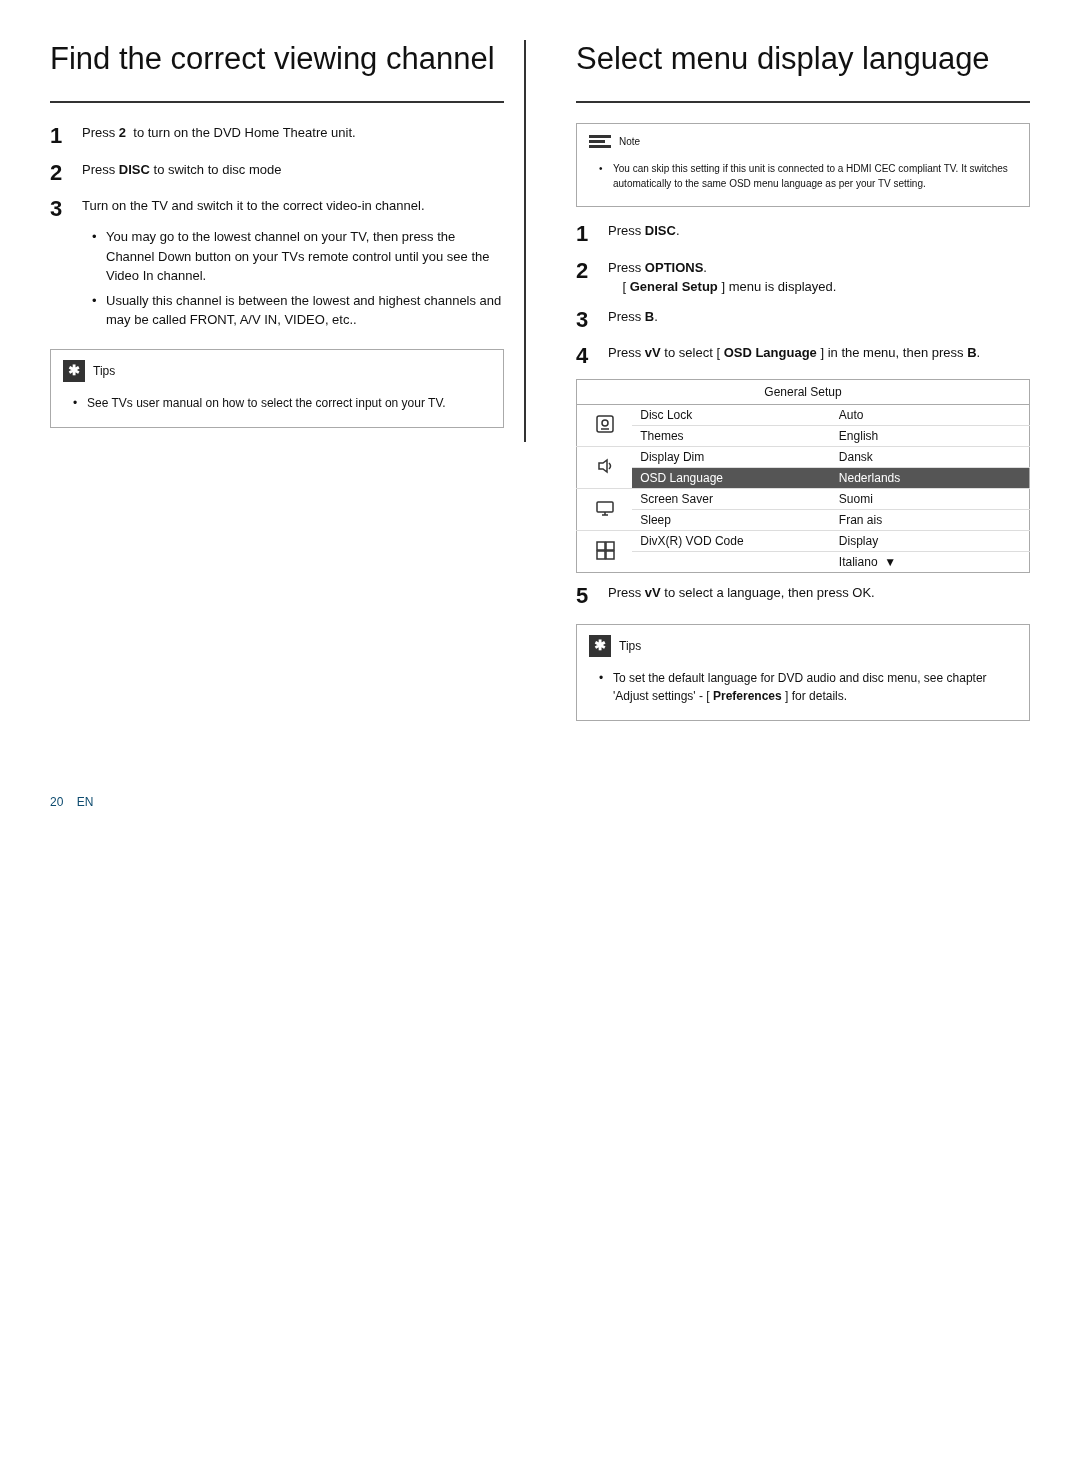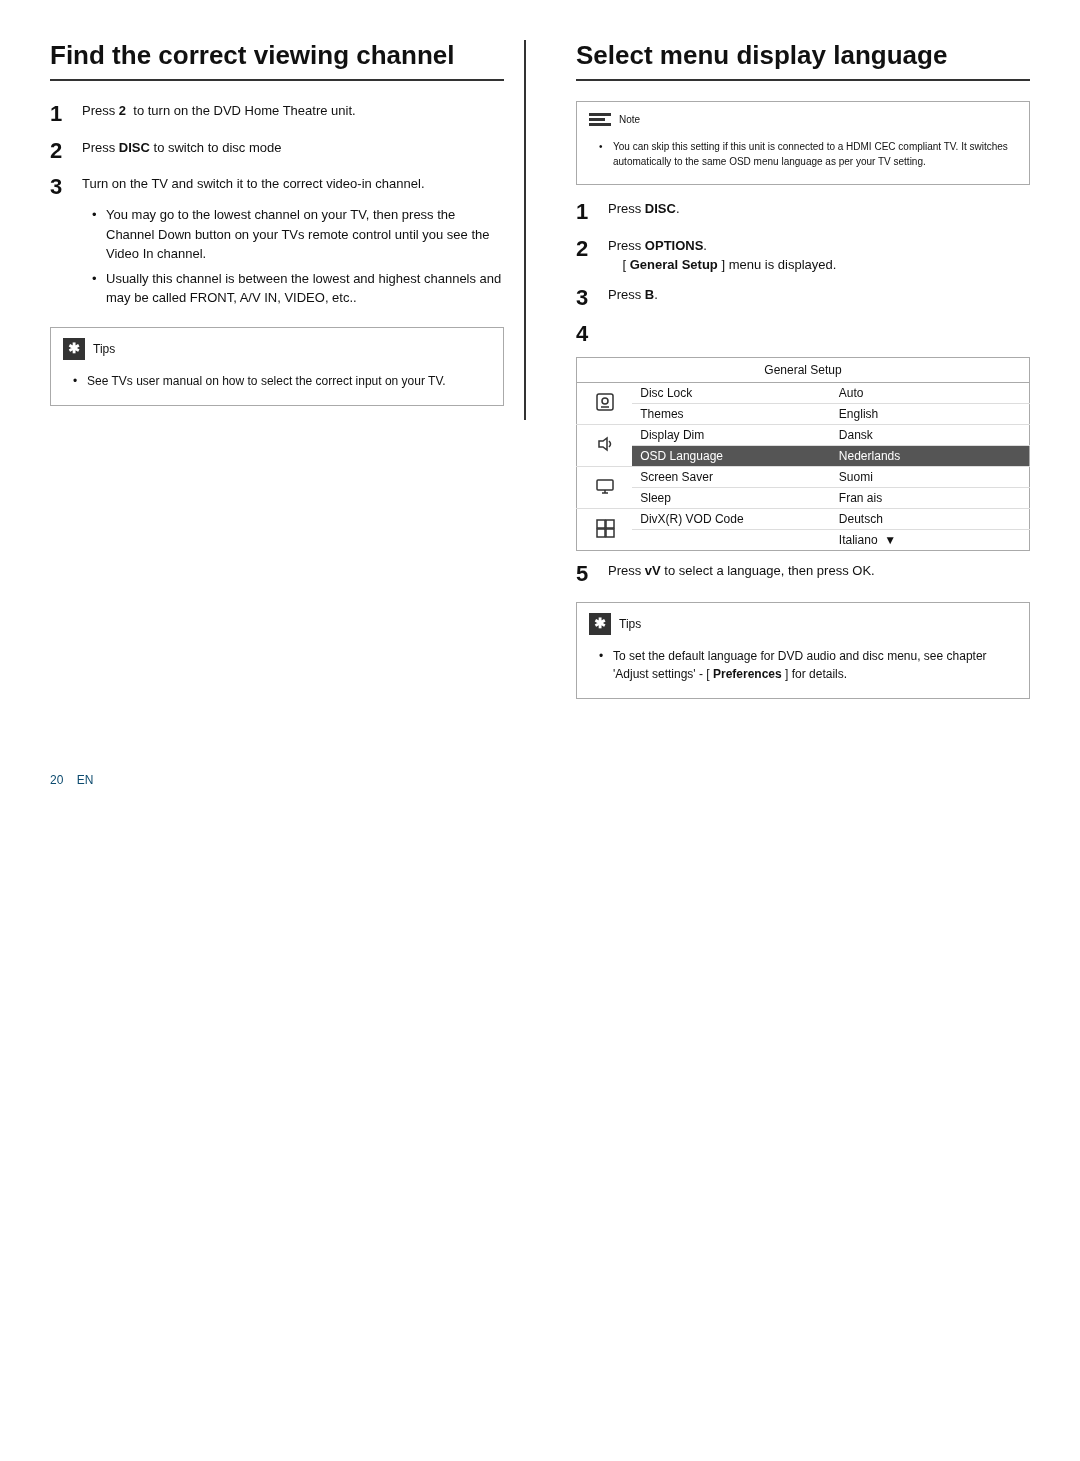--- a/index.html
+++ b/index.html
@@ -20,26 +20,26 @@
     .left-column {
       flex: 1;
       padding-right: 20px;
       border-right: 2px solid #333;
     }
     .right-column {
       flex: 1;
       padding-left: 10px;
     }
     h2 {
-      font-size: 26px;
-      font-weight: bold;
+      font-size: 31px;
+      font-weight: normal;
       margin-bottom: 20px;
       line-height: 1.2;
       border-bottom: 2px solid #333;
-      padding-bottom: 8px;
+      padding-bottom: 24px;
     }
     .step {
       display: flex;
       gap: 10px;
       margin-bottom: 10px;
       align-items: flex-start;
     }
     .step-num {
       font-size: 22px;
       font-weight: bold;
@@ -241,20 +241,23 @@
 
     <div class="step">
       <span class="step-num">3</span>
       <span class="step-text">
         Press <b>B</b>.
       </span>
     </div>
 
     <div class="step">
       <span class="step-num">4</span>
+      <span class="step-text">
+        Press <b>vV</b>  to select [ <b>OSD Language</b> ] in the menu, then press <b>B</b>.
+      </span>
     </div>
 
     <table class="general-setup-table">
       <tbody>
           <tr>
         <td colspan="3" class="table-title">General Setup</td>
       </tr>
 
       <tr class="table-row-border">
         <td class="icon-cell" rowspan="2">
@@ -308,21 +311,21 @@
       <tr class="table-row-border">
         <td class="icon-cell" rowspan="2">
           <svg width="20" height="20" viewBox="0 0 20 20">
             <rect x="2" y="2" width="8" height="8" fill="none" stroke="#333" stroke-width="1.5"></rect>
             <rect x="11" y="2" width="8" height="8" fill="none" stroke="#333" stroke-width="1.5"></rect>
             <rect x="2" y="11" width="8" height="8" fill="none" stroke="#333" stroke-width="1.5"></rect>
             <rect x="11" y="11" width="8" height="8" fill="none" stroke="#333" stroke-width="1.5"></rect>
           </svg>
         </td>
         <td class="menu-item">DivX(R) VOD Code</td>
-        <td class="value-item">Deutsch</td>
+        <td class="value-item">Display</td>
       </tr>
 
       <tr>
         <td></td>
         <td class="value-item">Italiano &nbsp;▼</td>
       </tr>
     </tbody>
       </table>
 
 

